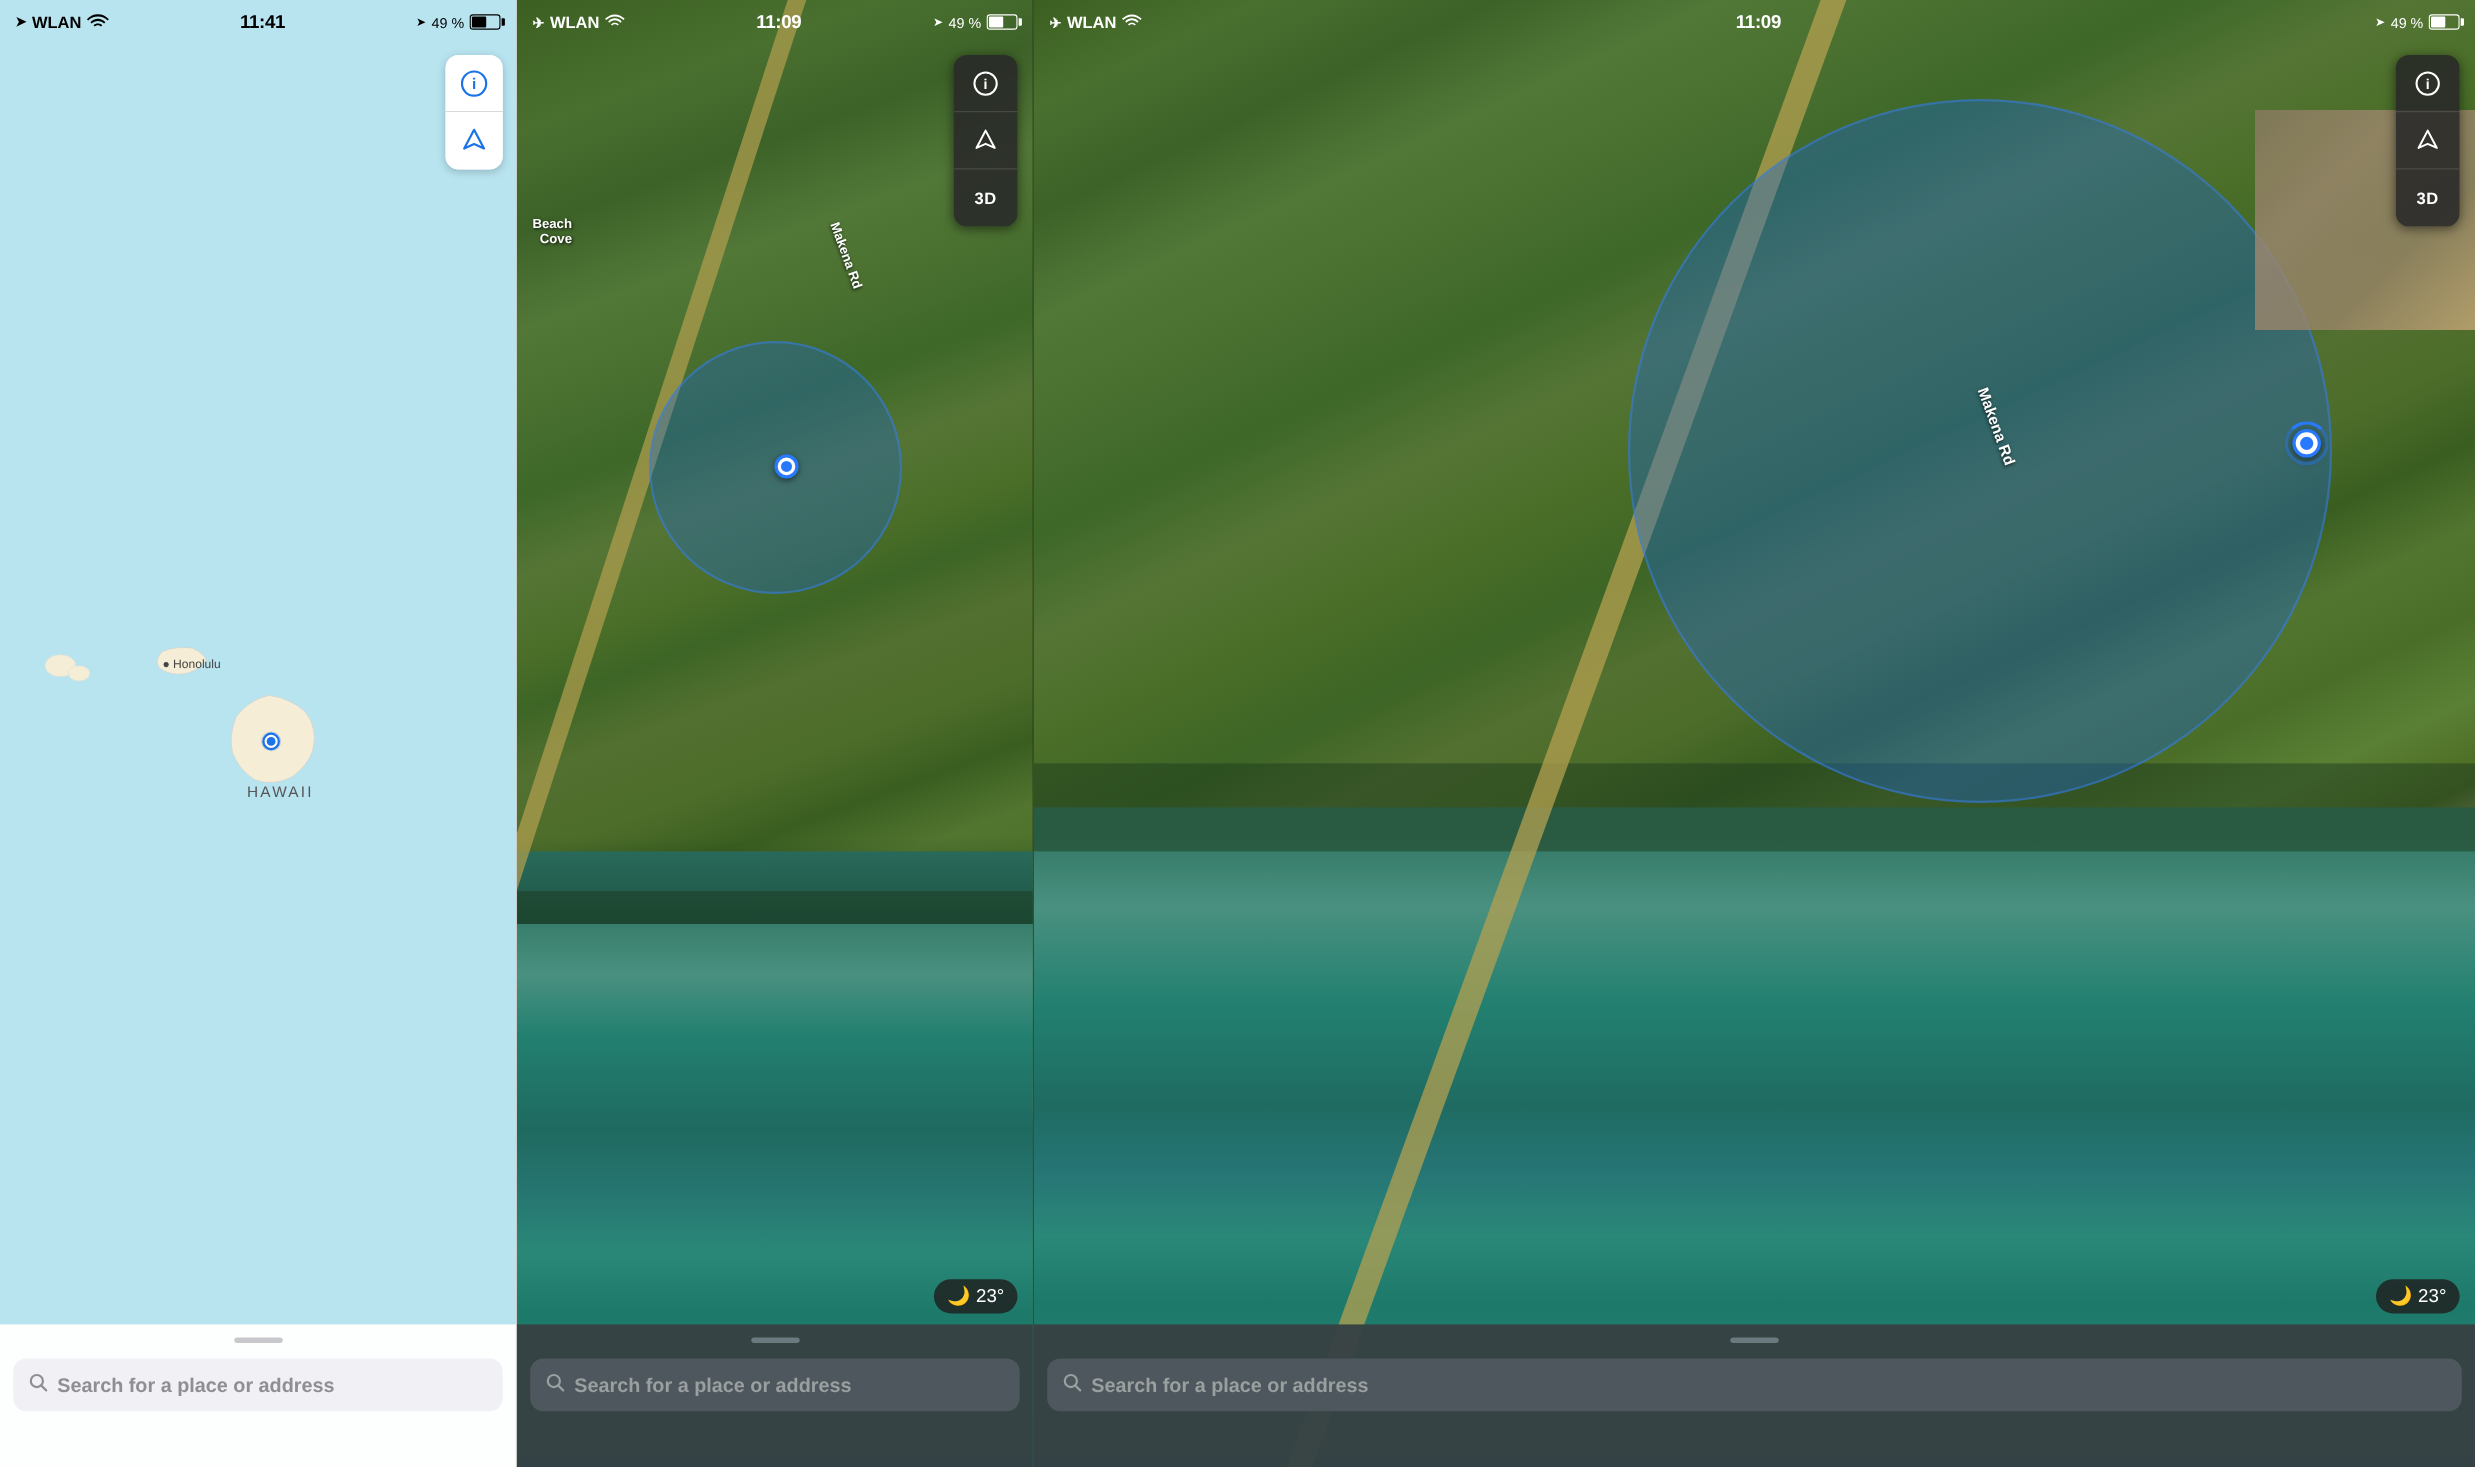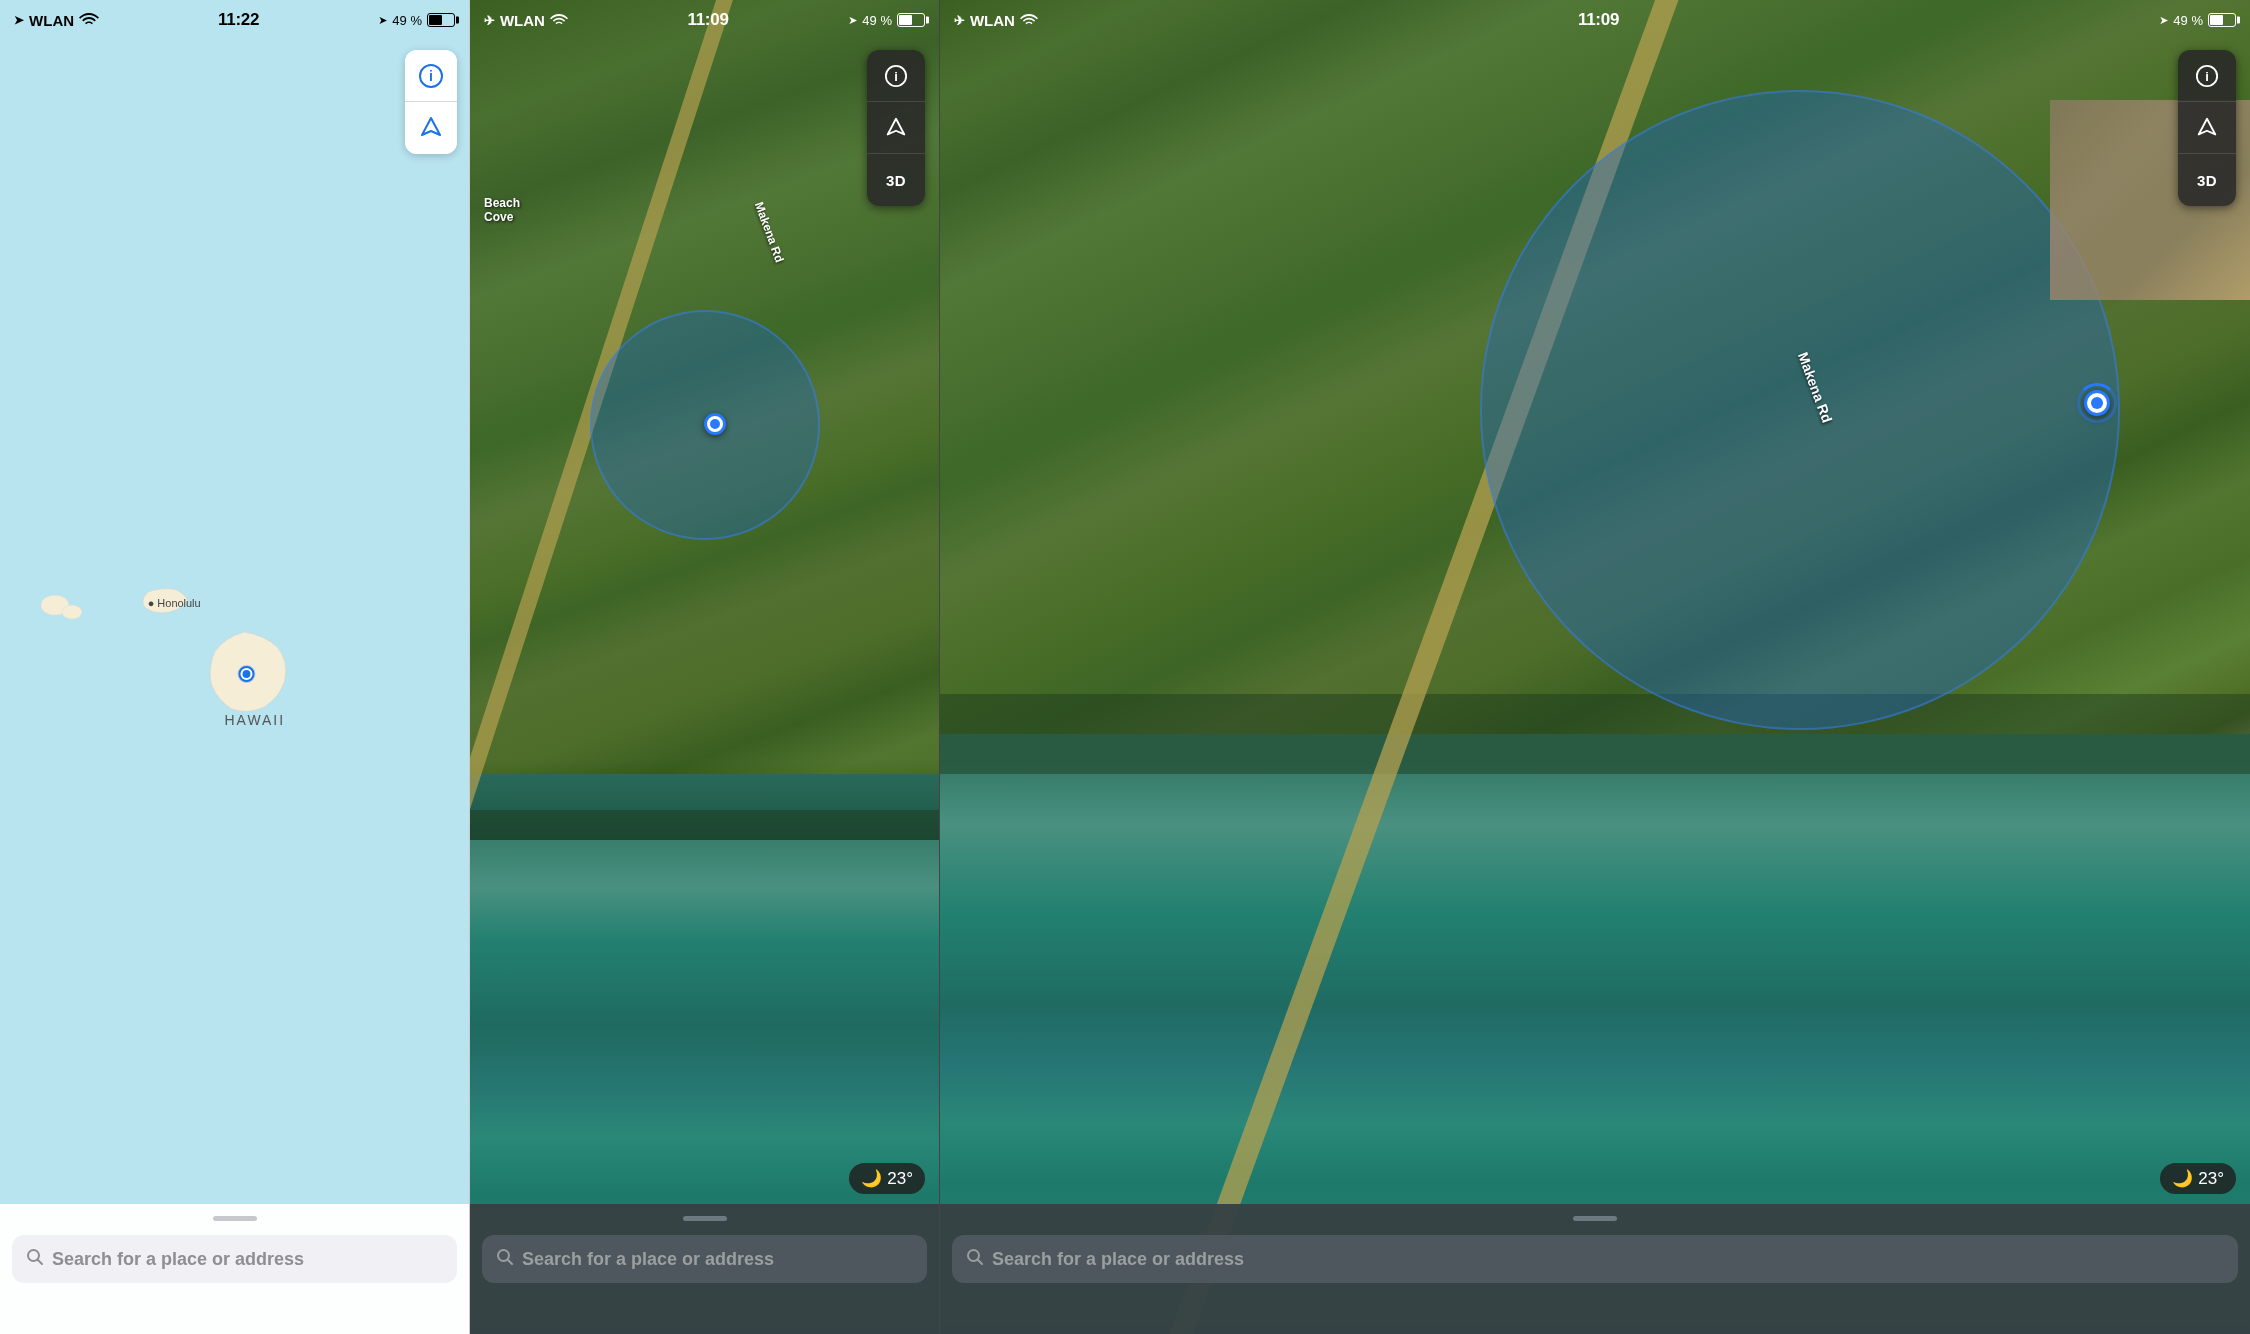--- a/index.html
+++ b/index.html
@@ -234,21 +234,21 @@
   <div class="status-bar">
     <div class="status-left">
       <span style="font-size:12px;">➤</span>
       <span>WLAN</span>
       <span style="font-size:14px;">
         <svg width="20" height="14" viewBox="0 0 20 14">
             <path d="M10 3C6.5 3 3.4 4.4 1.2 6.7L0 5.5C2.6 2.8 6.1 1 10 1s7.4 1.8 10 4.5l-1.2 1.2C16.6 4.4 13.5 3 10 3zm0 4c-2.2 0-4.2.9-5.6 2.4L3.2 8.2C5 6.2 7.4 5 10 5s5 1.2 6.8 3.2l-1.2 1.2C14.2 7.9 12.2 7 10 7zm0 4c-1.1 0-2.1.5-2.8 1.2L6 11c1-1 2.4-1.6 4-1.6s3 .6 4 1.6l-1.2 1.2C12.1 11.5 11.1 11 10 11z" fill="#000"></path>
           </svg>
       </span>
     </div>
-    <div class="status-center">11:22</div>
+    <div class="status-center">11:41</div>
     <div class="status-right">
       <span style="font-size:11px; transform:rotate(0deg);">➤</span>
       <span style="font-size:13px;">49 %</span>
       <span class="battery-icon">
         <span class="battery-fill"></span>
       </span>
     </div>
   </div>
 
   <div class="map-standard">
@@ -316,21 +316,21 @@
     <div style="position:absolute;bottom:37%;left:0;right:0;height:30px;background:rgba(30,50,20,0.4);"></div>
 
     <div style="position:absolute;top:-20px;left:54%;width:16px;height:130%;background:rgba(180,160,80,0.7);transform:rotate(18deg);transform-origin:top center;"></div>
 
     <div style="position:absolute;top:310px;left:120px;width:230px;height:230px;border-radius:50%;background:rgba(25,100,210,0.35);border:2px solid rgba(60,130,230,0.5);"></div>
 
     <div style="position:absolute;top:413px;left:234px;width:22px;height:22px;border-radius:50%;background:#fff;border:3px solid #2979ff;box-shadow:0 2px 6px rgba(0,0,0,0.5);">
       <div style="position:absolute;top:50%;left:50%;transform:translate(-50%,-50%);width:10px;height:10px;border-radius:50%;background:#2979ff;"></div>
     </div>
 
-    <div style="position:absolute;top:196px;left:14px;color:#fff;font-size:12px;font-weight:600;text-shadow:1px 1px 3px rgba(0,0,0,0.9);">Beach<br>Cove</div>
+    <div style="position:absolute;top:196px;left:14px;color:#fff;font-size:12px;font-weight:600;text-shadow:1px 1px 3px rgba(0,0,0,0.9);text-align:right;">Beach<br>Cove</div>
 
     <div style="position:absolute;top:200px;left:295px;color:#fff;font-size:12px;font-weight:600;text-shadow:1px 1px 3px rgba(0,0,0,0.8);transform:rotate(70deg);transform-origin:top left;white-space:nowrap;">Makena Rd</div>
   </div>
 
   <div class="status-bar dark">
     <div class="status-left">
       <span style="font-size:13px;">✈</span>
       <span>WLAN</span>
       <span>
         <svg width="18" height="13" viewBox="0 0 20 14">

